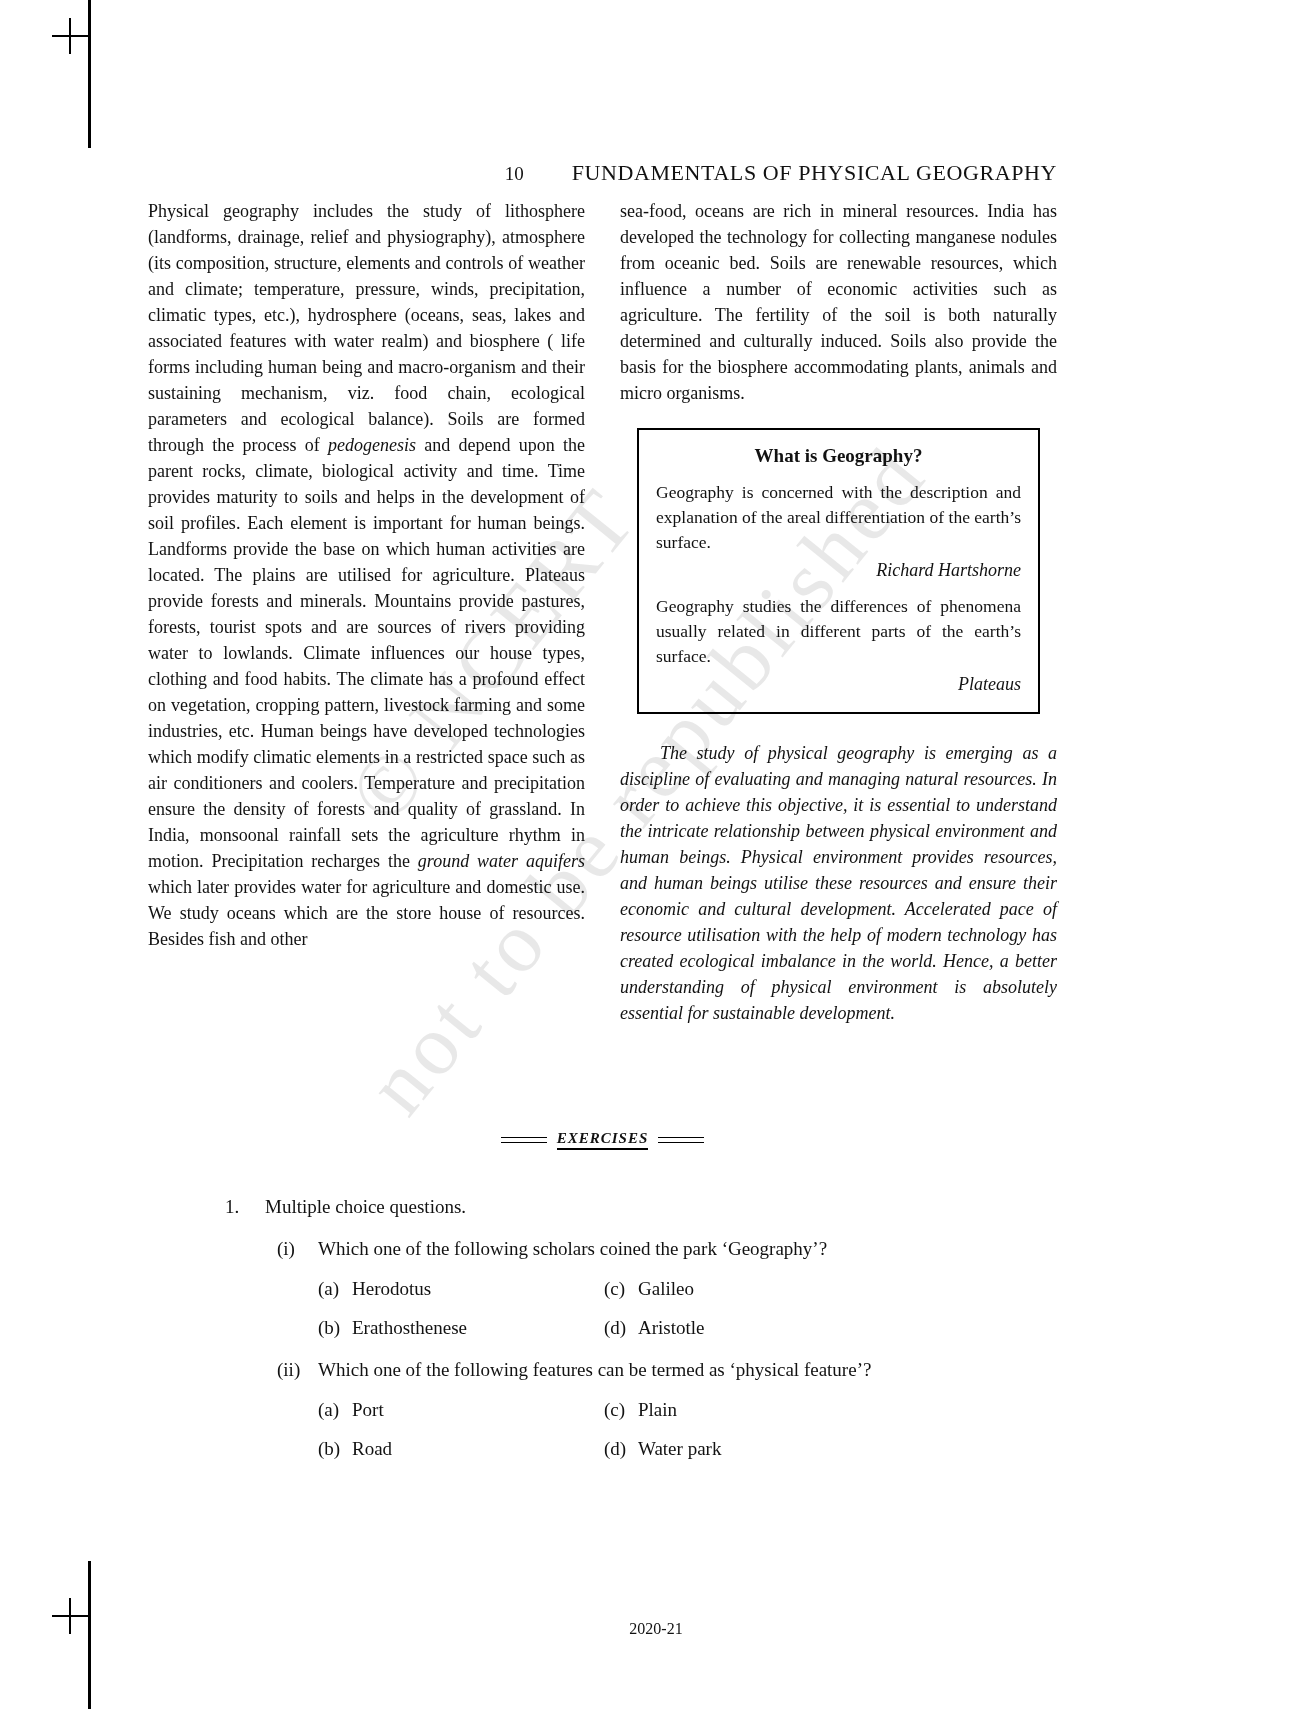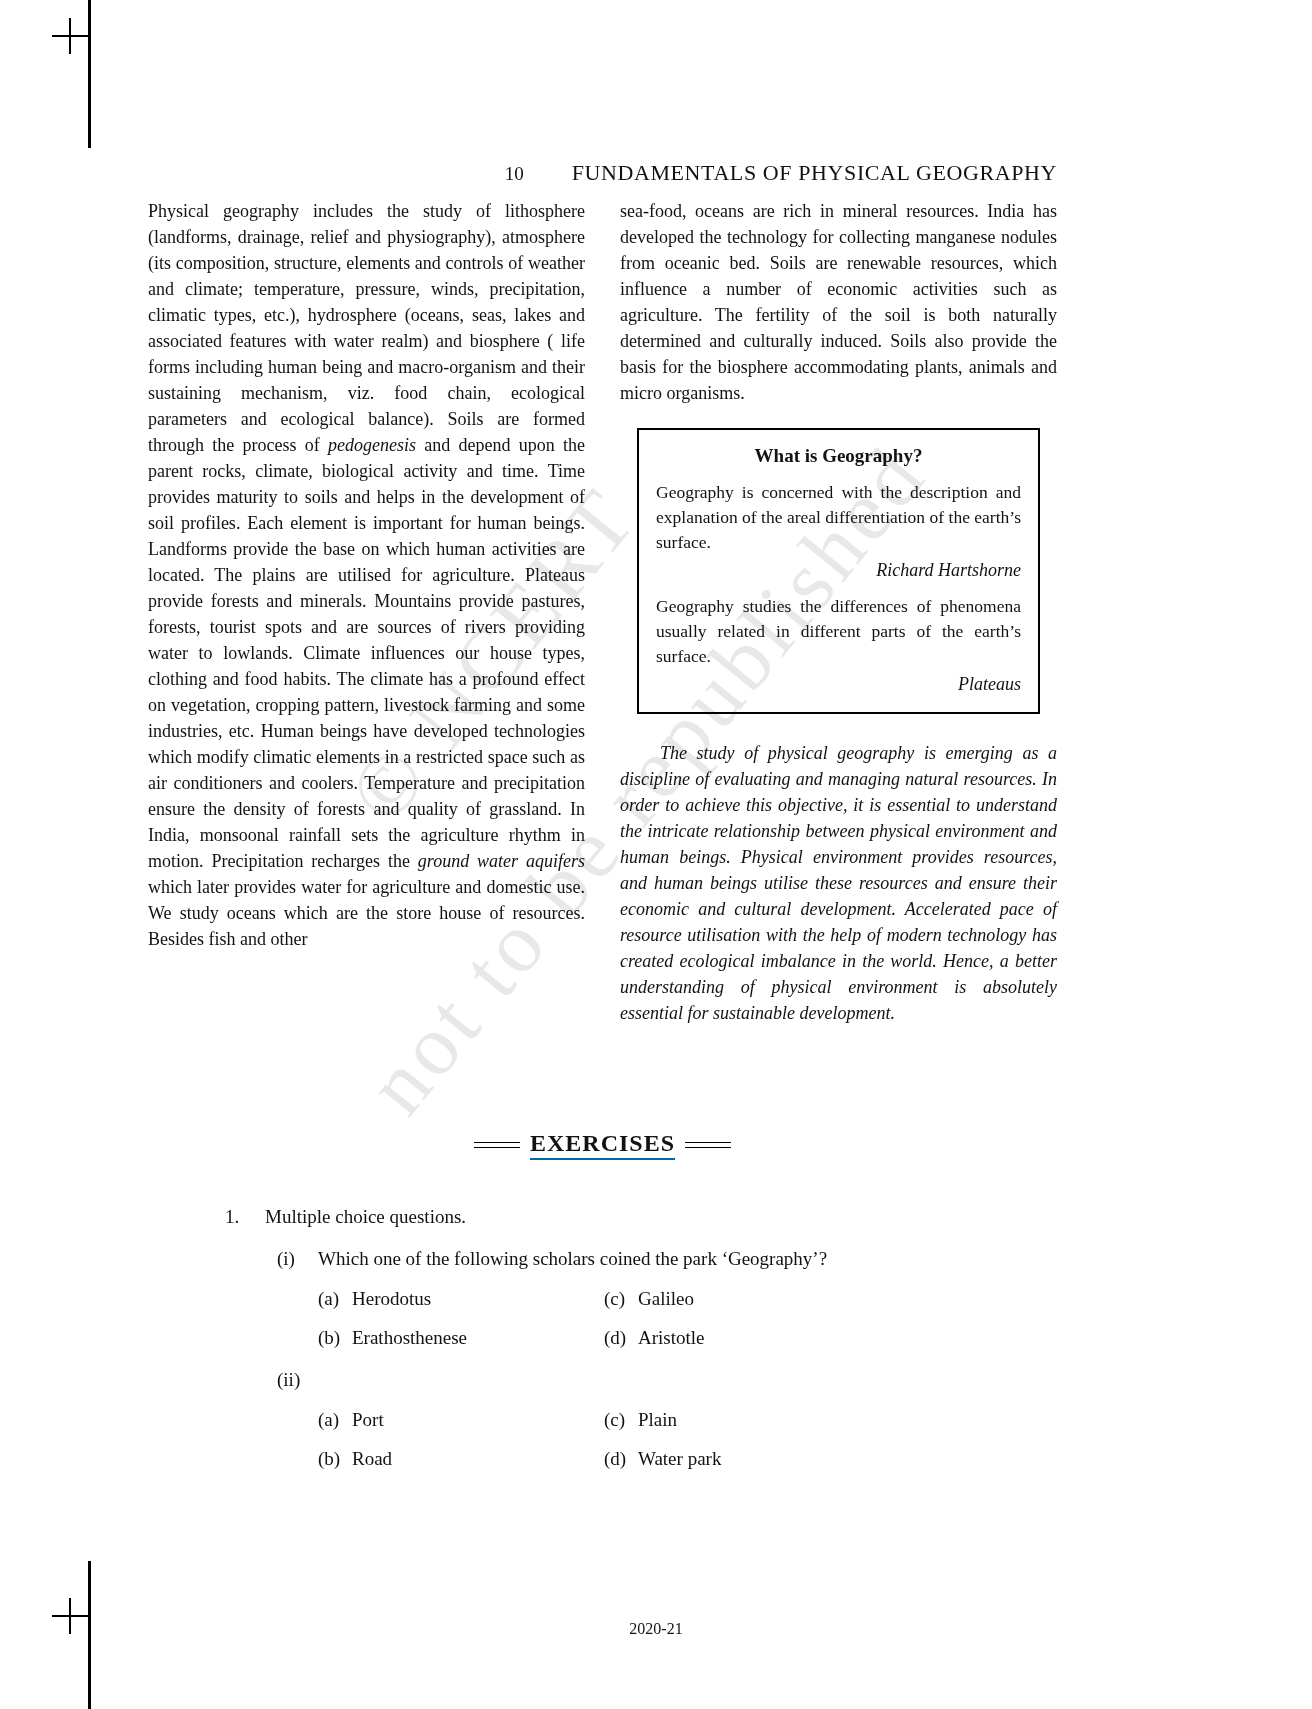--- a/index.html
+++ b/index.html
@@ -58,21 +58,21 @@
   .qbox { border: 2.5px solid #000; margin: 22px 17px 26px; padding: 13px 17px 15px; }
   .qbox-title { text-align: center; font-weight: bold; font-size: 19px; margin: 2px 0 13px; }
   .qbox-quote { font-size: 17.5px; line-height: 25px; text-align: justify; margin: 0; }
   .attrib { display: block; text-align: right; font-style: italic; font-size: 18px; line-height: 25px; margin: 3px 0 11px; }
   .attrib.last { margin-bottom: 0; }
 
   
   .exercises { position: absolute; left: 148px; top: 1130px; width: 909px; }
   .ex-heading { display: flex; align-items: center; justify-content: center; gap: 10px; }
   .rule { width: 46px; height: 4px; border-top: 1.5px solid #000; border-bottom: 1.5px solid #000; }
-  .ex-title { font-weight: bold; font-size: 24px; letter-spacing: 1px; border-bottom: 2px solid #0369a1; padding-bottom: 1px; }
+  .ex-title { font-weight: bold; font-size: 15px; letter-spacing: 1px; border-bottom: 2px solid #000000; padding-bottom: 1px; font-style: italic; }
   .questions { margin-top: 46px; margin-left: 77px; font-size: 19px; }
   .qrow { display: flex; margin-bottom: 20px; }
   .qrow .qnum { width: 40px; flex: 0 0 40px; }
   .subq { margin-left: 52px; }
   .subrow { display: flex; margin-bottom: 18px; }
   .sublabel { width: 41px; flex: 0 0 41px; }
   .opts { margin-left: 41px; display: grid; grid-template-columns: 286px 1fr; row-gap: 17px; margin-bottom: 20px; }
   .opt { display: flex; }
   .optlabel { width: 34px; flex: 0 0 34px; }
 
@@ -154,20 +154,21 @@
           <div class="opt">
             <span class="optlabel">(d)</span>
             <span>Aristotle</span>
           </div>
         </div>
       </div>
 
       <div class="subq">
         <div class="subrow">
           <span class="sublabel">(ii)</span>
+          <span>Which one of the following features can be termed as ‘physical feature’?</span>
         </div>
         <div class="opts">
           <div class="opt">
             <span class="optlabel">(a)</span>
             <span>Port</span>
           </div>
           <div class="opt">
             <span class="optlabel">(c)</span>
             <span>Plain</span>
           </div>

